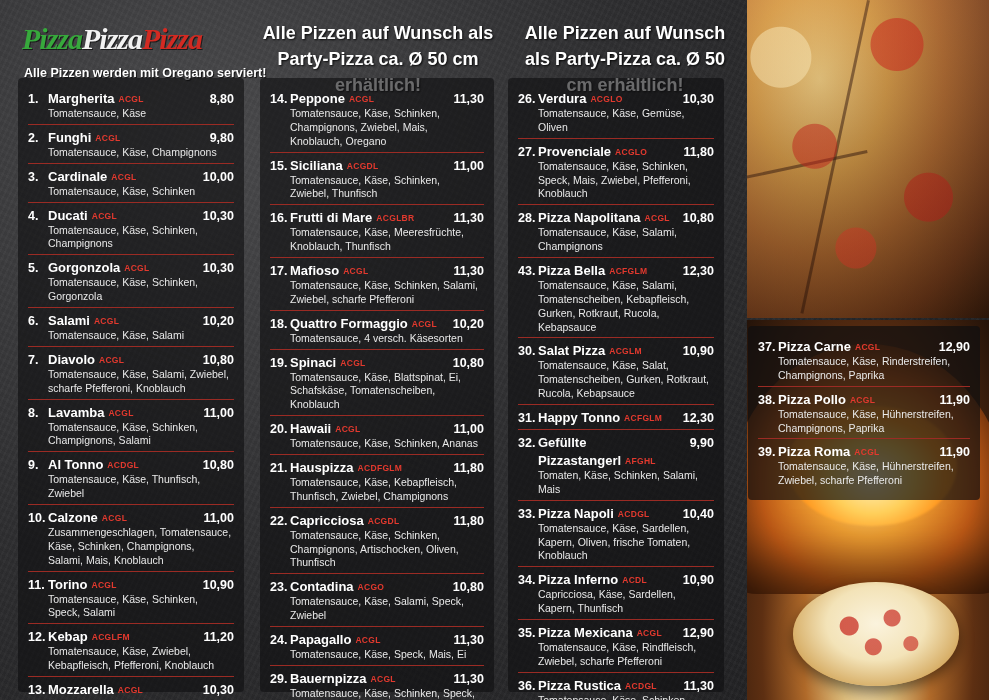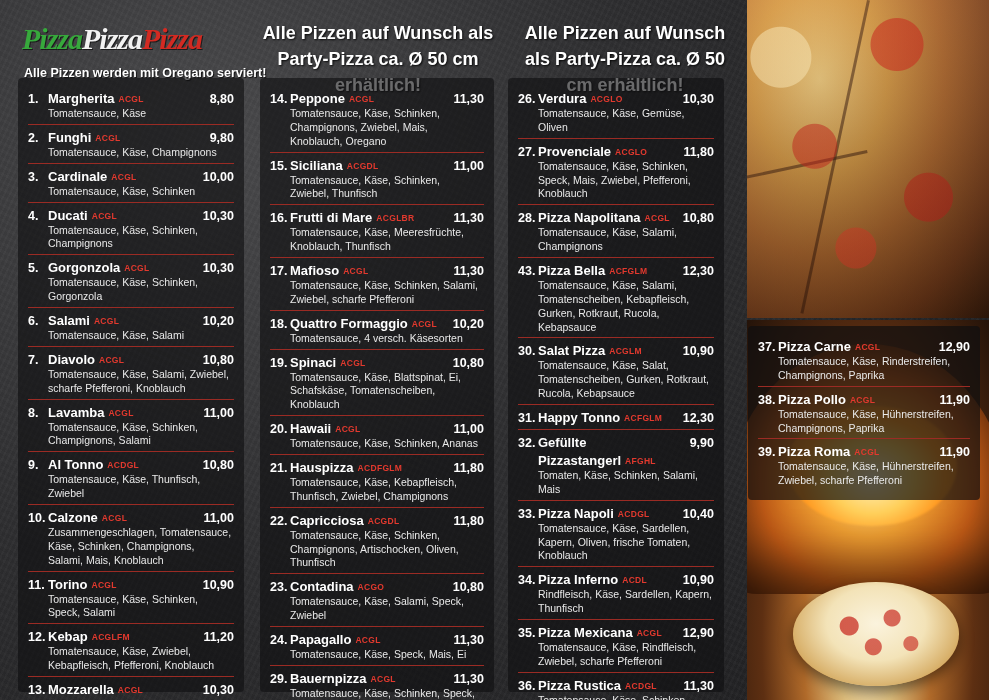--- a/index.html
+++ b/index.html
@@ -449,21 +449,21 @@
           <span class="price">10,40</span>
         </div>
         <div class="desc">Tomatensauce, Käse, Sardellen, Kapern, Oliven, frische Tomaten, Knoblauch</div>
       </div>
       <div class="item">
         <div class="item-head">
           <span class="num">34.</span>
           <span class="name-wrap"><span class="name-block">Pizza Inferno</span><span class="allerg">ACDL</span></span>
           <span class="price">10,90</span>
         </div>
-        <div class="desc">Rindfleisch, Käse, Sardellen, Kapern, Thunfisch</div>
+        <div class="desc">Capricciosa, Käse, Sardellen, Kapern, Thunfisch</div>
       </div>
       <div class="item">
         <div class="item-head">
           <span class="num">35.</span>
           <span class="name-wrap"><span class="name-block">Pizza Mexicana</span><span class="allerg">ACGL</span></span>
           <span class="price">12,90</span>
         </div>
         <div class="desc">Tomatensauce, Käse, Rindfleisch, Zwiebel, scharfe Pfefferoni</div>
       </div>
       <div class="item">

